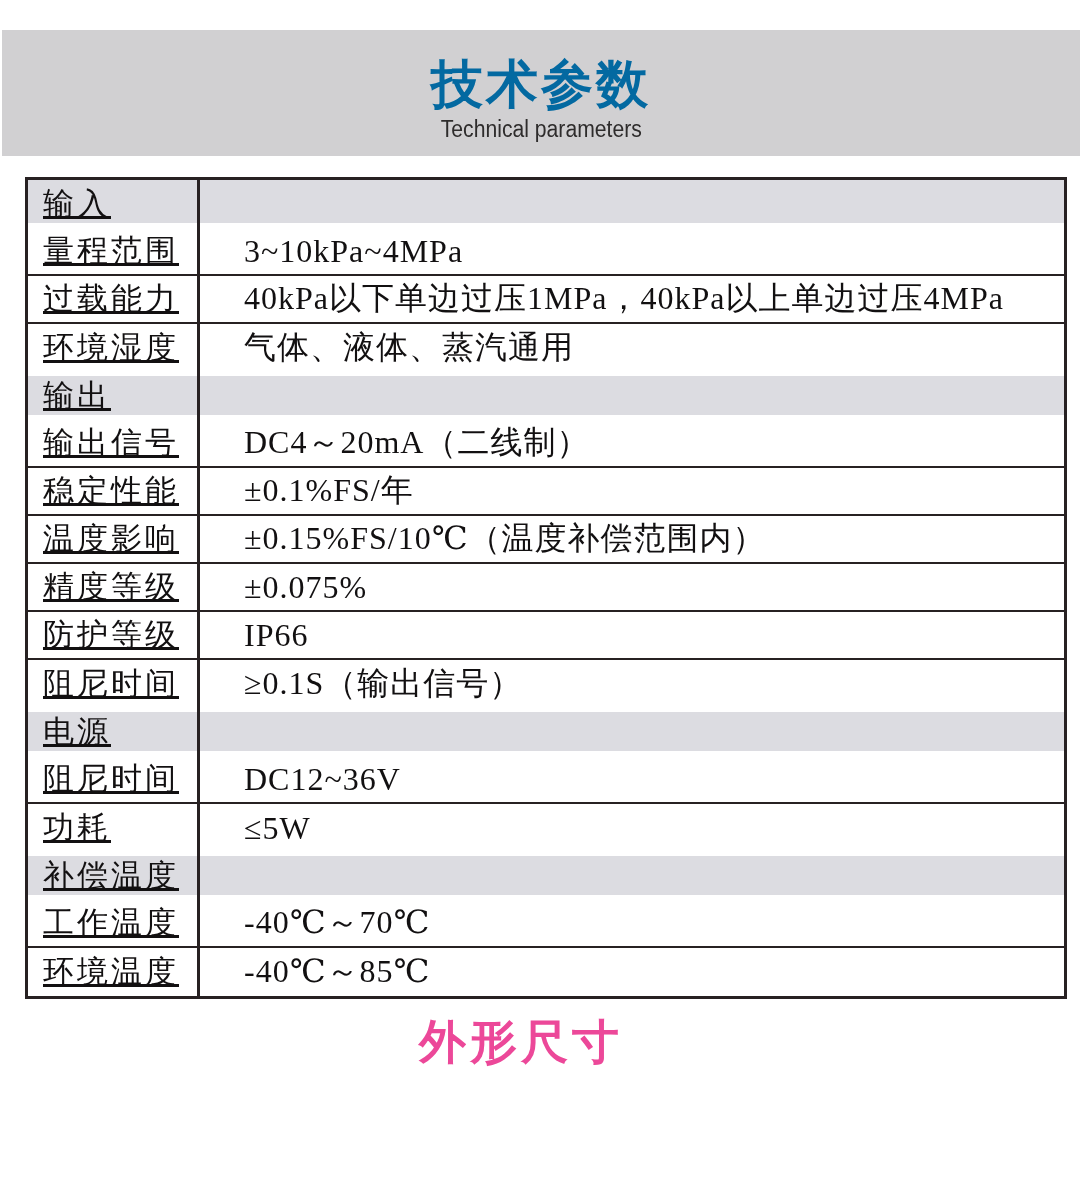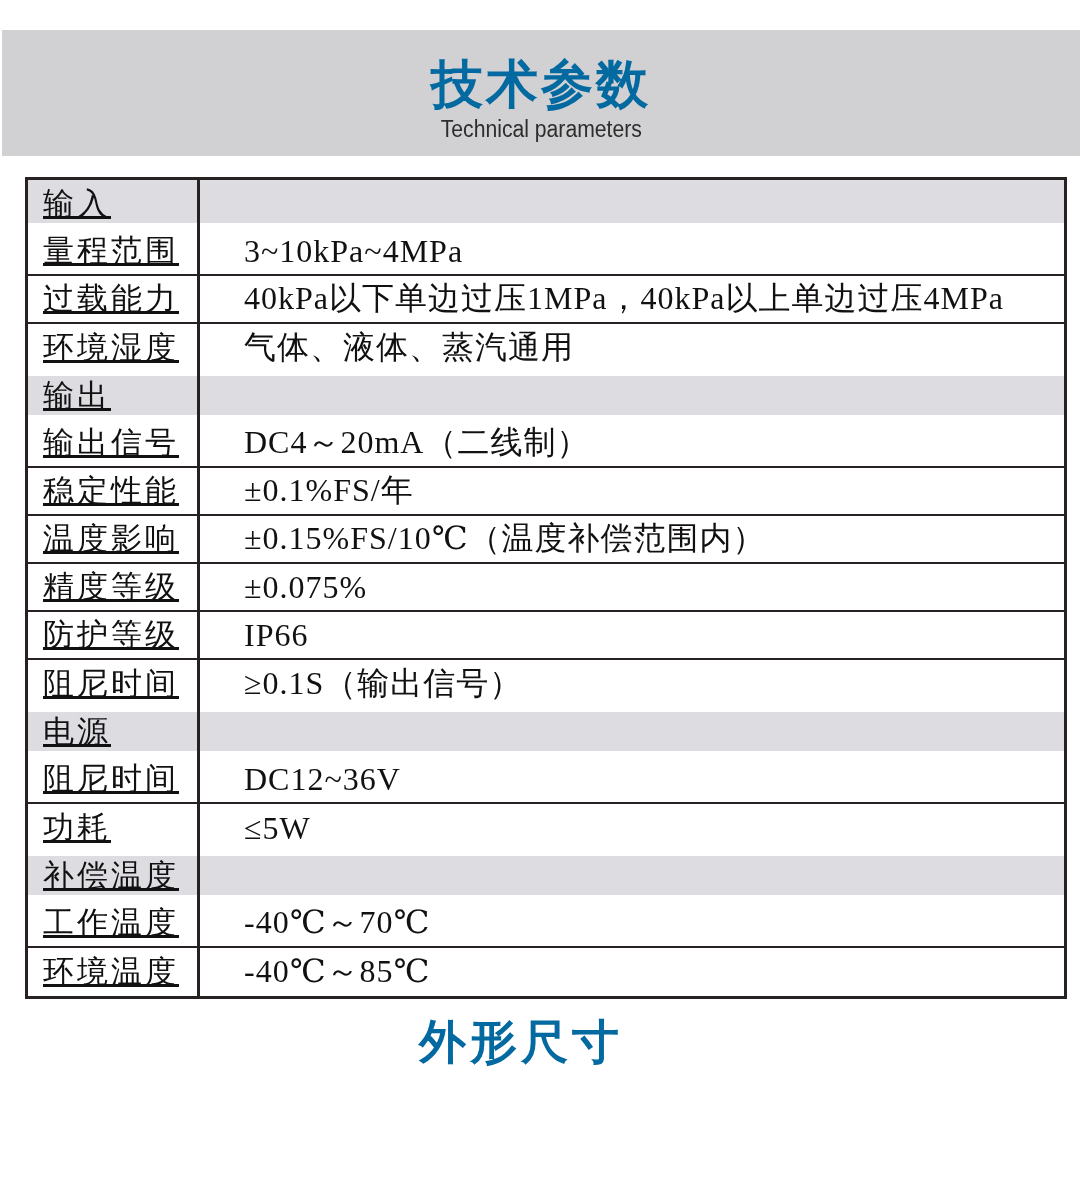--- a/index.html
+++ b/index.html
@@ -85,21 +85,21 @@
       #ffffff calc(100% - 5px) 100%);
   }
   .footer-title {
     margin-top: 12px;
     width: 1042px;
     margin-left: 0;
     text-align: center;
     font-family: "Liberation Sans", "DejaVu Sans", sans-serif;
     font-weight: 900;
     font-size: 47px;
-    color: #0369a1;
+    color: #ec4899;
     letter-spacing: 4px;
   }
 </style>
 </head>
 <body>
 
 <div class="page">
 
   <div class="banner">
     <div class="banner-title">技术参数</div>

